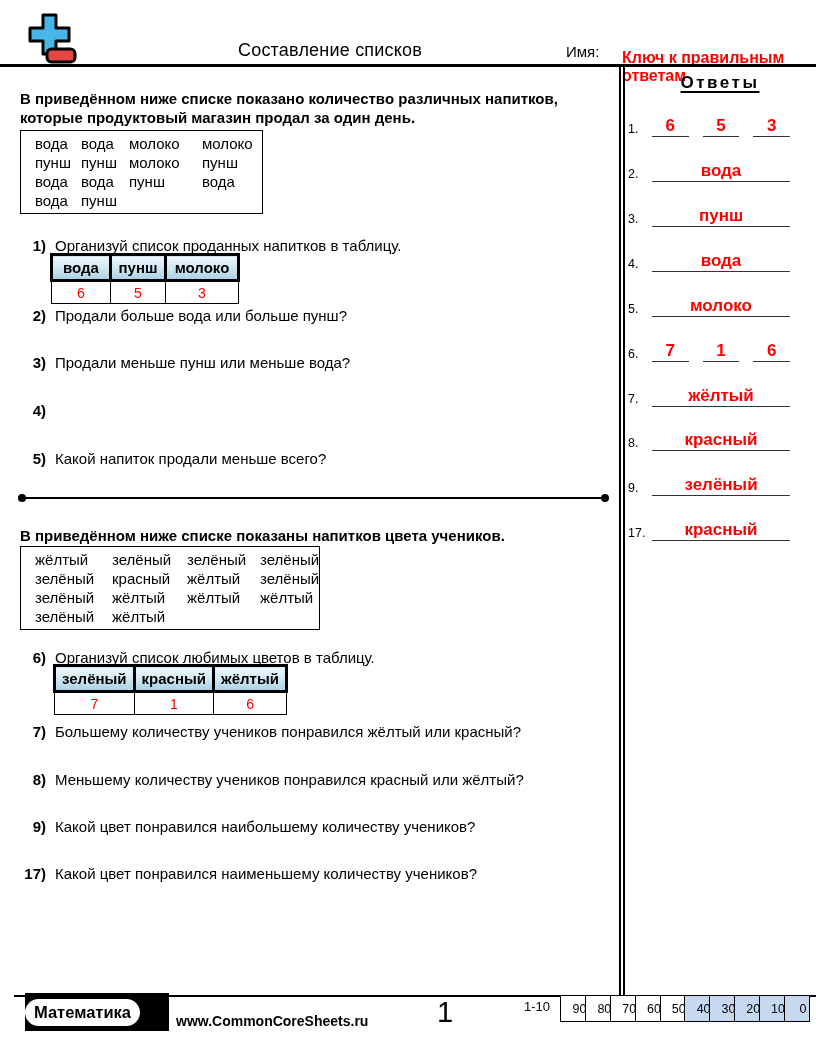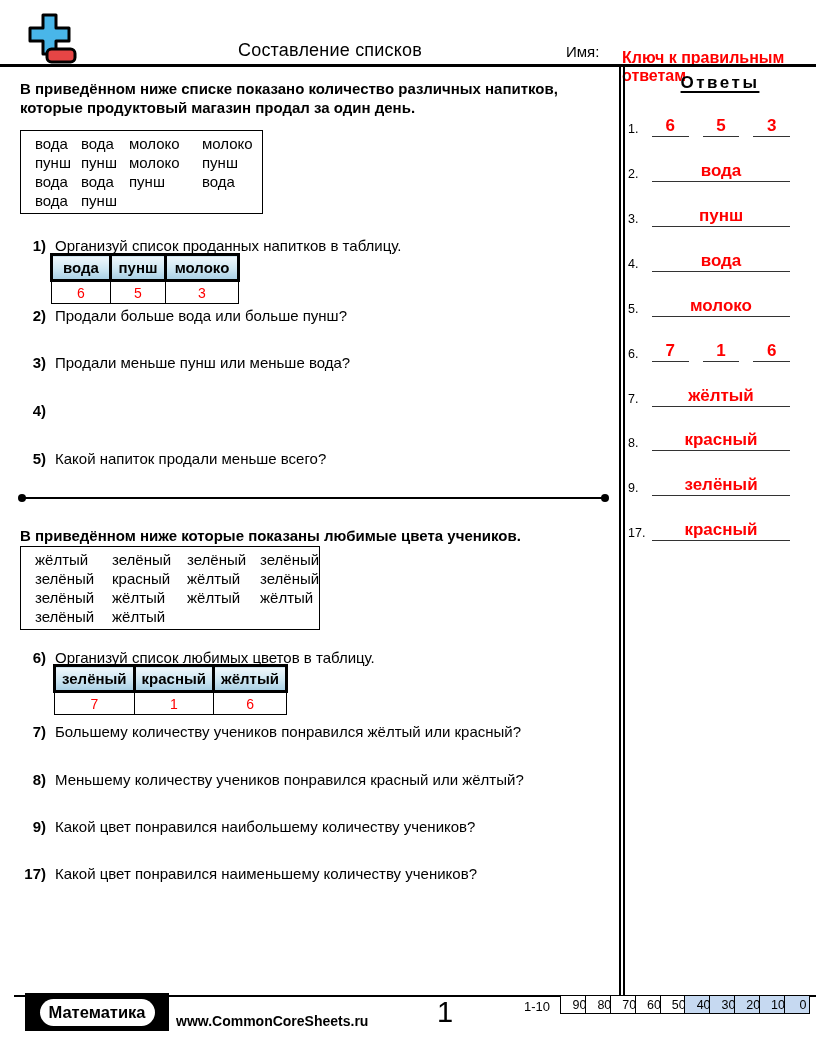--- a/index.html
+++ b/index.html
@@ -46,27 +46,27 @@
   .ans-line{position:absolute;left:24px;right:0;bottom:0;border-bottom:1.8px solid #333;
             text-align:center;line-height:1;padding-bottom:2px;}
   .ans-val{color:#fe0000;font-weight:700;font-size:17px;}
   .ans-multi{position:absolute;left:24px;right:0;bottom:0;display:flex;gap:14px;}
   .ans-multi span{flex:1;border-bottom:1.8px solid #333;text-align:center;line-height:1;
                   padding-bottom:2px;color:#fe0000;font-weight:700;font-size:17px;}
 
   
   .footer-rule{position:absolute;left:14px;top:995px;width:802px;height:0;border-top:2px solid #000;}
   .brand{position:absolute;left:25px;top:993px;width:144px;height:38px;background:#000;
-         display:flex;align-items:center;justify-content:center;}
+         display:flex;align-items:center;}
   .brand-pill{background:#fff;border-radius:17px;padding:4px 9px;font-weight:700;font-size:16.5px;}
   .url{position:absolute;left:176px;top:1013px;font-size:14px;font-weight:bold;}
   .page-num{position:absolute;left:425px;top:996px;width:40px;text-align:center;font-size:29px;}
   .score-label{position:absolute;left:524px;top:999px;font-size:13px;}
   .score{position:absolute;left:562px;top:995px;display:flex;}
-  .score div{width:26.5px;height:19px;border:1.7px solid #000;margin-left:-1.7px;
+  .score div{width:26.5px;height:27px;border:1.7px solid #000;margin-left:-1.7px;
              box-sizing:border-box;display:flex;align-items:center;justify-content:center;
              font-size:12.5px;background:#fff;padding-left:12px;}
   .score div.blue{background:#c6d9f1;}
 </style>
 </head>
 <body>
 
 <div class="page">
 
   <div class="logo">
@@ -74,21 +74,21 @@
       <path d="M21 3 h13 v13 h13 v13 h-13 v13 h-13 v-13 h-13 v-13 h13 z" fill="#49b6e9" stroke="#000" stroke-width="3" stroke-linejoin="round"></path>
       <rect x="25" y="37" width="28" height="13" rx="4.5" fill="#e64545" stroke="#000" stroke-width="3"></rect>
     </svg>
   </div>
   <div class="title">Составление списков</div>
   <div class="name-label">Имя:</div>
   <div class="key-label">Ключ к правильным ответам</div>
   <div class="header-rule"></div>
   <div class="vline"></div>
 
-  <div class="intro" style="top:79px;width:572px;">В приведённом ниже списке показано количество различных напитков, которые продуктовый магазин продал за один день.</div>
+  <div class="intro" style="top:89px;width:572px;">В приведённом ниже списке показано количество различных напитков, которые продуктовый магазин продал за один день.</div>
 
   <div class="listbox" id="listbox1">
     <span>вода</span>
     <span>вода</span>
     <span>молоко</span>
     <span>молоко</span>
     <span>пунш</span>
     <span>пунш</span>
     <span>молоко</span>
     <span>пунш</span>
@@ -134,21 +134,21 @@
   <div class="q" style="top:449px">
     <span class="q-num">5)</span>
     <span class="q-text">Какой напиток продали меньше всего?</span>
   </div>
 
   <div class="divider">
       <i class="l"></i>
       <i class="r"></i>
     </div>
 
-  <div class="intro" style="top:526px;width:590px;">В приведённом ниже которые показаны любимые цвета учеников.</div>
+  <div class="intro" style="top:526px;width:590px;">В приведённом ниже списке показаны напитков цвета учеников.</div>
 
   <div class="listbox" id="listbox2">
     <span>жёлтый</span>
     <span>зелёный</span>
     <span>зелёный</span>
     <span>зелёный</span>
     <span>зелёный</span>
     <span>красный</span>
     <span>жёлтый</span>
     <span>зелёный</span>

